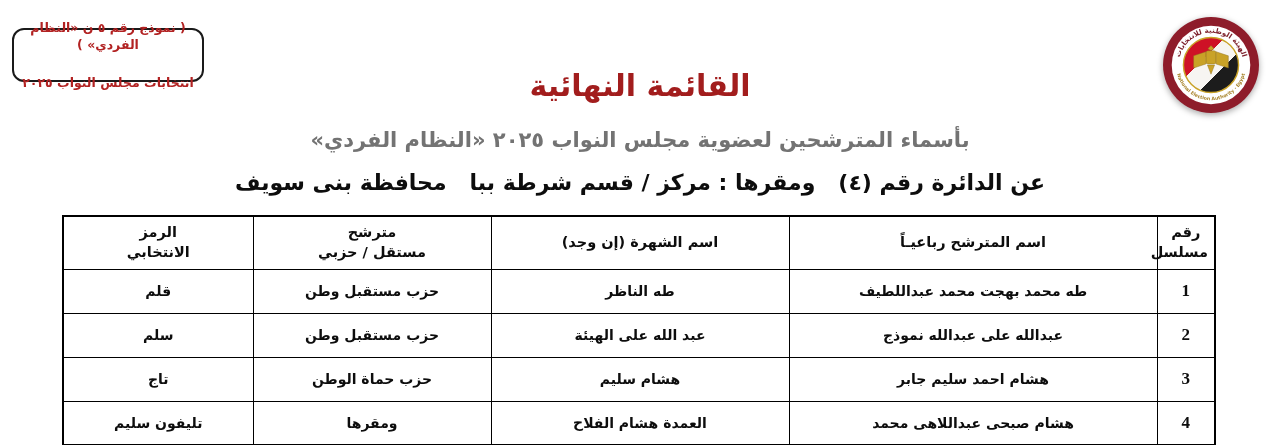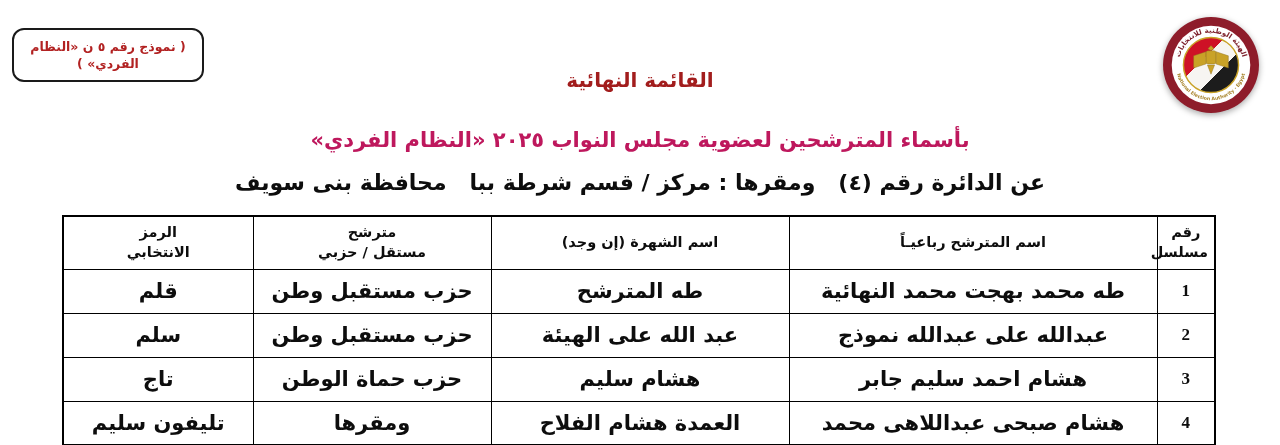--- a/index.html
+++ b/index.html
@@ -44,31 +44,31 @@
   }
   .logo svg { filter: drop-shadow(0 2px 3px rgba(0,0,0,0.35)); }
   
   .title {
     position: absolute;
     top: 68px;
     left: 0;
     width: 100%;
     text-align: center;
     color: #a21d1d;
-    font-size: 20px;
+    font-size: 30px;
     font-weight: bold;
     letter-spacing: 0.5px;
   }
   .subtitle {
     position: absolute;
     top: 128px;
     left: 0;
     width: 100%;
     text-align: center;
-    color: #be185d;
+    color: #737373;
     font-size: 21px;
     font-weight: bold;
   }
   .district {
     position: absolute;
     top: 170px;
     left: 0;
     width: 100%;
     text-align: center;
     color: #0d0d0d;
@@ -91,38 +91,39 @@
     text-align: center;
     vertical-align: middle;
     font-weight: bold;
     color: #0d0d0d;
     padding: 2px 6px;
   }
   table.list { border: 2.5px solid #000; }
   thead tr { height: 53px; }
   tbody tr { height: 44px; }
   th { font-size: 14.5px; white-space: pre-line; line-height: 1.35; }
-  td { font-size: 21px; }
+  td { font-size: 14px; }
   td.serial-cell {
     font-family: "Liberation Serif", serif;
     font-size: 17px;
   }
   col.c-serial { width: 58px; }
   col.c-name   { width: 368px; }
   col.c-alias  { width: 298px; }
   col.c-party  { width: 238px; }
   col.c-symbol { width: 190px; }
 </style>
 </head>
 <body>
 
 <div class="page">
 
   <div class="form-box">
     <div>( نموذج رقم ٥ ن «النظام الفردي» )</div>
+    <div>انتخابات مجلس النواب ٢٠٢٥</div>
   </div>
 
   <div class="logo">
     <svg viewBox="0 0 96 96" width="98" height="98">
       <defs>
         <linearGradient id="flagGrad" x1="0" y1="0" x2="1" y2="1">
           <stop offset="0" stop-color="#ce1126"></stop>
           <stop offset="0.38" stop-color="#ce1126"></stop>
           <stop offset="0.38" stop-color="#f7f5f2"></stop>
           <stop offset="0.63" stop-color="#f7f5f2"></stop>
@@ -174,22 +175,22 @@
         <th>اسم الشهرة (إن وجد)</th>
         <th>مترشح
 مستقل / حزبي</th>
         <th>الرمز
 الانتخابي</th>
       </tr>
     </thead>
     <tbody>
       <tr>
         <td class="serial-cell">1</td>
-        <td>طه محمد بهجت محمد النهائية</td>
-        <td>طه المترشح</td>
+        <td>طه محمد بهجت محمد عبداللطيف</td>
+        <td>طه الناظر</td>
         <td>حزب مستقبل وطن</td>
         <td>قلم</td>
       </tr>
       <tr>
         <td class="serial-cell">2</td>
         <td>عبدالله على عبدالله نموذج</td>
         <td>عبد الله على الهيئة</td>
         <td>حزب مستقبل وطن</td>
         <td>سلم</td>
       </tr>

